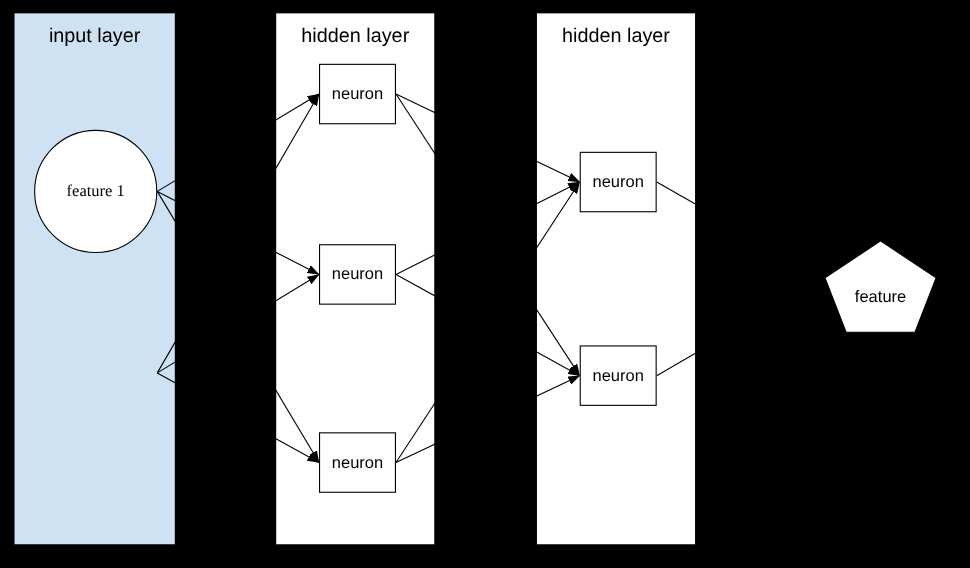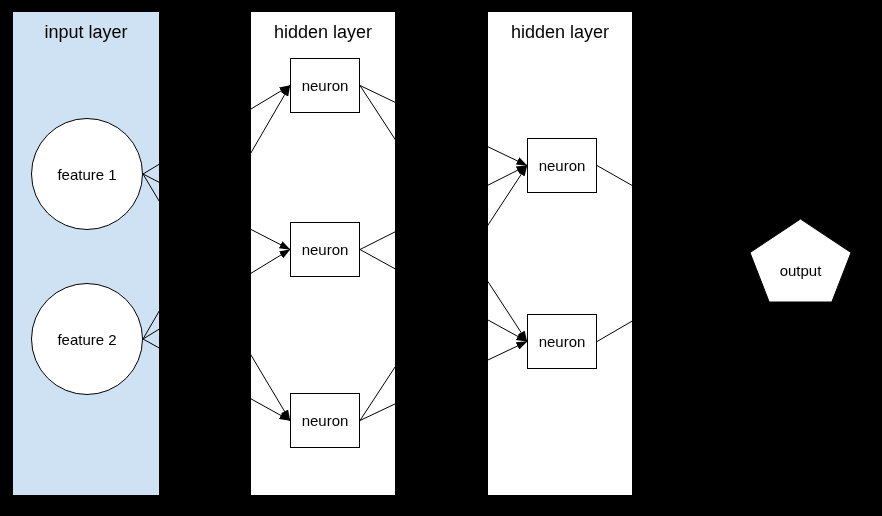--- a/index.html
+++ b/index.html
@@ -16,21 +16,21 @@
     text-align:center;
     font-weight:normal;font-size:18px;line-height:22px;color:#000;
   }
   #edges{position:absolute;left:0;top:0;z-index:2;pointer-events:none;}
   .node{
     position:absolute;z-index:3;
     display:flex;align-items:center;justify-content:center;
     font-size:15px;color:#000;box-sizing:border-box;
     white-space:nowrap;
   }
-  .node.circle{background:#fff;border:1px solid #000;border-radius:50%;}
+  .node.circle{background:#fff;border:1px solid #000;border-radius:50%;font-family:Liberation Serif, serif;}
   .node.rect{background:#fff;border:1px solid #000;}
   .node.pent{background:transparent;border:none;}
   .node.pent svg{position:absolute;left:-1px;top:-1px;}
   .node.pent polygon{fill:#fff;stroke:#000;stroke-width:1;}
   .pent-label{
     position:absolute;left:50%;top:62%;
     transform:translate(-50%,-50%);
   }
 </style>
 </head>
@@ -73,38 +73,35 @@
       <rect x="0" y="0" width="13" height="516" fill="#000000"></rect>
       <rect x="870" y="0" width="12" height="516" fill="#000000"></rect>
       <rect x="159" y="0" width="92" height="516" fill="#000000"></rect>
       <rect x="395" y="0" width="93" height="516" fill="#000000"></rect>
       <rect x="632" y="0" width="92" height="516" fill="#000000"></rect>
     </svg>
 
   <div class="node circle" style="left: 31px; top: 118px; width: 112px; height: 112px;">
     <span>feature 1</span>
   </div>
-  <div class="node circle" style="left: 31px; top: 283px; width: 112px; height: 112px;">
-    <span>feature 2</span>
-  </div>
   <div class="node rect" style="left: 290px; top: 58px; width: 70px; height: 55px;">
     <span>neuron</span>
   </div>
   <div class="node rect" style="left: 290px; top: 222px; width: 70px; height: 55px;">
     <span>neuron</span>
   </div>
   <div class="node rect" style="left: 290px; top: 393px; width: 70px; height: 55px;">
     <span>neuron</span>
   </div>
   <div class="node rect" style="left: 527px; top: 138px; width: 70px; height: 55px;">
     <span>neuron</span>
   </div>
   <div class="node rect" style="left: 527px; top: 314px; width: 70px; height: 55px;">
     <span>neuron</span>
   </div>
   <div class="node pent" style="left: 750px; top: 219px; width: 101px; height: 83px;">
     <svg width="103" height="85" viewBox="-1 -1 103 85">
         <polygon points="50.5,0.0 101.0,33.6 81.8,83.0 19.2,83.0 0.0,33.6"></polygon>
       </svg>
-    <span class="pent-label">output</span>
+    <span class="pent-label">feature</span>
   </div>
 
 </div>
 
 </body></html>

